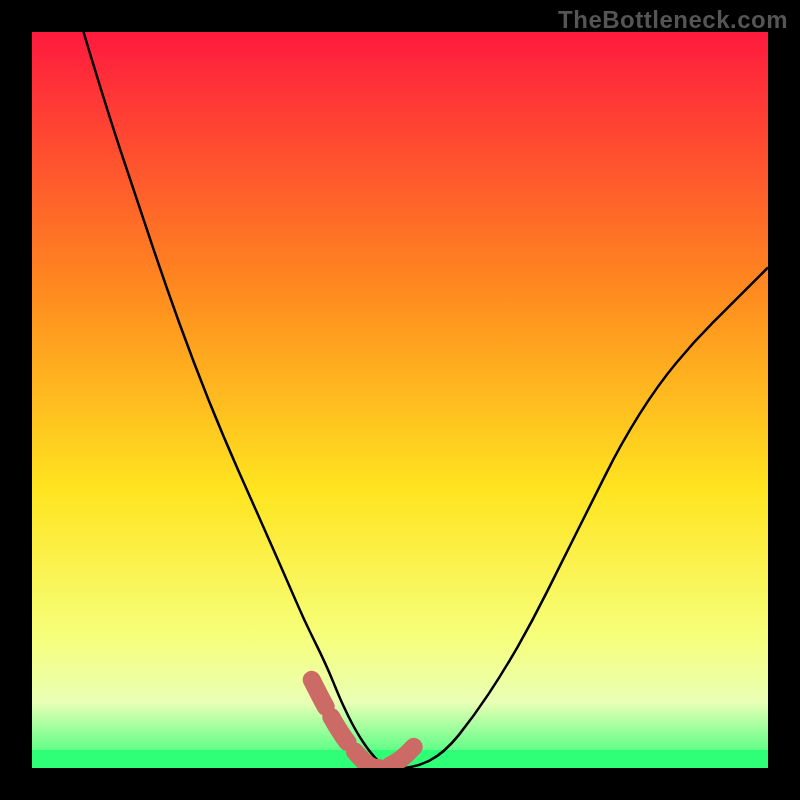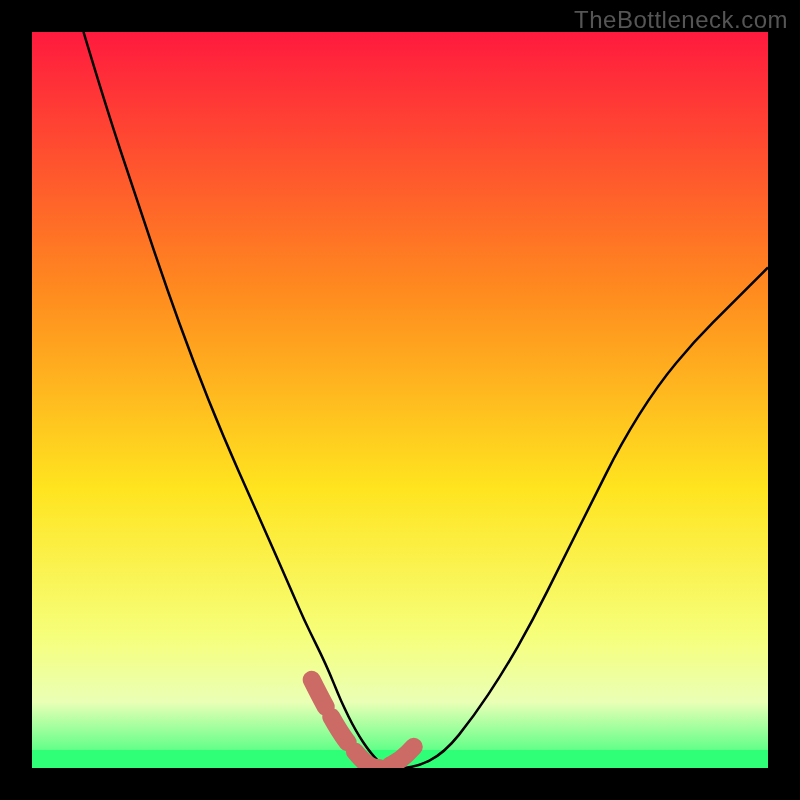--- a/index.html
+++ b/index.html
@@ -16,21 +16,21 @@
     width: 800px;
     height: 800px;
     background: #000;
   }
   .watermark {
     position: absolute;
     top: 6px;
     right: 12px;
     color: #555;
     font-size: 24px;
-    font-weight: 400;
+    font-weight: 700;
     letter-spacing: 0.5px;
     user-select: none;
   }
   .plot-outer {
     position: absolute;
     left: 32px;
     top: 32px;
     width: 736px;
     height: 736px;
     background: #000;

